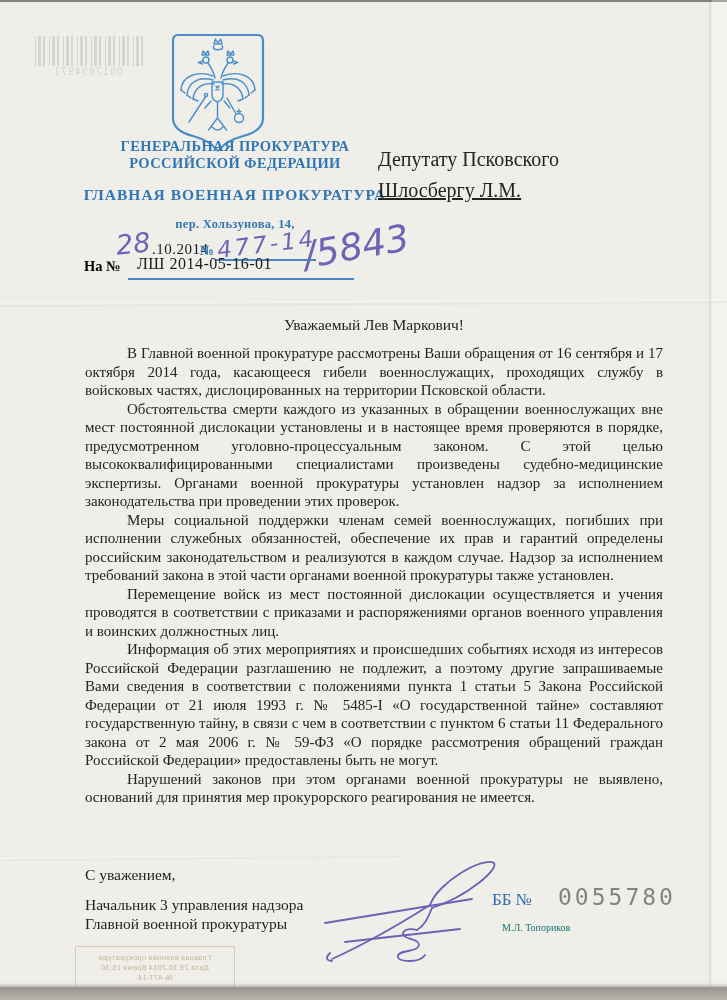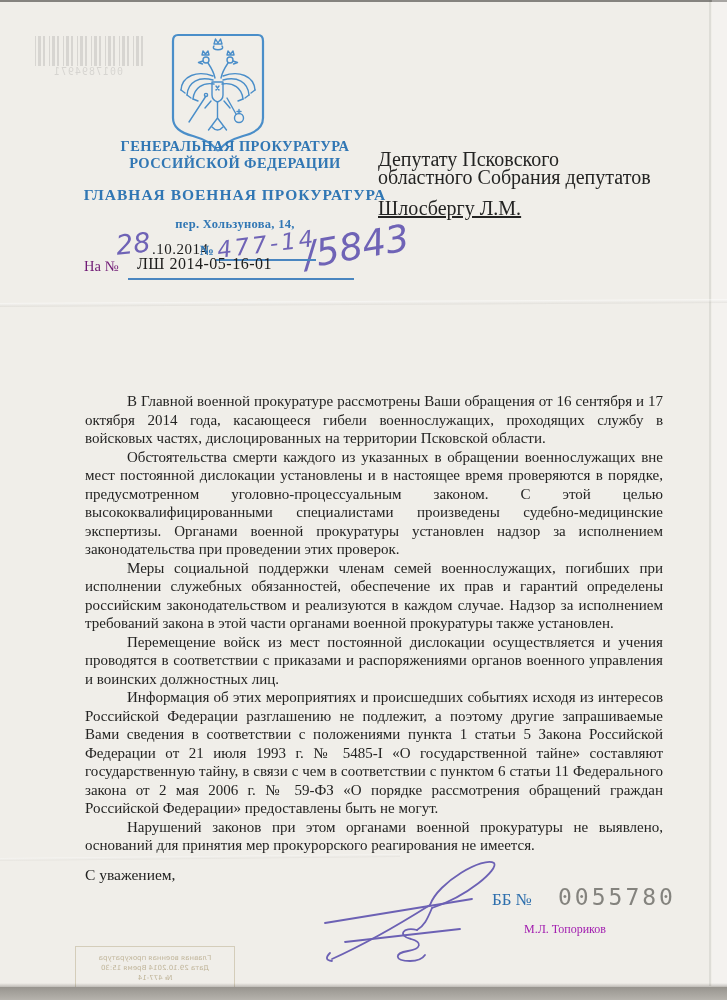--- a/index.html
+++ b/index.html
@@ -33,36 +33,36 @@
   
   .hw{font-family:"DejaVu Sans",sans-serif;font-style:italic;color:#6f63b6;position:absolute;white-space:nowrap;}
   .hw-day{left:116px;top:228px;font-size:27px;transform:rotate(-6deg);}
   .printed-date{position:absolute;left:152px;top:241px;font-size:15px;font-weight:normal;color:#1c1c1c;letter-spacing:.5px;}
   .num-sign{position:absolute;left:200px;top:243px;font-size:14px;color:#3177b4;font-weight:bold;}
   .hw-num-main{left:217px;top:231px;font-size:23px;letter-spacing:3px;transform:rotate(-7deg);}
   .hw-num-tail{left:303px;top:225px;font-size:37px;transform:rotate(-10deg);}
   .u-line{position:absolute;height:2px;background:#4a86c0;}
   .u1{left:216px;top:259px;width:100px;}
   .u2{left:128px;top:278px;width:226px;}
-  .reply-label{position:absolute;left:84px;top:258px;font-size:14.5px;color:#701a75;font-weight:normal;}
+  .reply-label{position:absolute;left:84px;top:258px;font-size:14.5px;color:#000000;font-weight:bold;}
   .reply-number{position:absolute;left:137px;top:255px;font-size:16px;color:#1c1c1b;letter-spacing:.5px;}
 
   
   .recipient{position:absolute;left:378px;top:150px;font-size:20px;line-height:18px;color:#232322;}
   .recipient-name{margin-top:13px;text-decoration:underline;}
 
   
   .salutation{position:absolute;left:85px;top:316px;width:578px;text-align:center;font-size:15.5px;color:#232322;}
-  .body-text{position:absolute;left:85px;top:344px;width:578px;font-size:15px;line-height:18.5px;color:#232322;text-align:justify;margin-top:48px;}
+  .body-text{position:absolute;left:85px;top:344px;width:578px;font-size:15px;line-height:18.5px;color:#232322;text-align:justify;}
   .body-text p{margin:0;text-indent:42px;}
 
   
   .valediction{position:absolute;left:85px;top:866px;font-size:15.5px;color:#232322;}
   .signer-title{position:absolute;left:85px;top:895px;font-size:15.5px;line-height:19px;color:#232322;}
-  .signer-name{position:absolute;left:524px;top:922px;font-size:12px;color:#a21caf;}
+  .signer-name{position:absolute;left:502px;top:922px;font-size:10px;color:#0f766e;}
   .signature-svg{position:absolute;left:318px;top:850px;}
   .reg-stamp{position:absolute;left:492px;top:884px;white-space:nowrap;}
   .reg-stamp .bb{font-size:17px;font-weight:normal;color:#2e6fad;}
   .reg-stamp .digits{font-family:"DejaVu Sans Mono",monospace;font-size:23px;color:#84837e;letter-spacing:3px;margin-left:22px;text-align:right;}
 
   
   .bleed-stamp{position:absolute;left:75px;top:946px;width:158px;height:42px;border:1px solid rgba(150,130,80,.30);
     transform:scaleX(-1);display:flex;flex-direction:column;justify-content:center;gap:2px;text-align:center;
     font-family:"DejaVu Sans",sans-serif;font-size:7px;line-height:8px;color:rgba(145,125,75,.50);}
 </style>
@@ -143,34 +143,38 @@
     <span class="hw hw-num-main">477-14</span>
     <span class="hw hw-num-tail">/5843</span>
     <div class="u-line u1"></div>
     <span class="reply-label">На №</span>
     <span class="reply-number">ЛШ 2014-05-16-01</span>
     <div class="u-line u2"></div>
   </div>
 
   <div class="recipient">
     <div>Депутату Псковского</div>
-    <div>областного Собрания депутатов</div>
     <div class="recipient-name">Шлосбергу Л.М.</div>
   </div>
 
+  <div class="salutation">Уважаемый Лев Маркович!</div>
   <div class="body-text">
       <p>В Главной военной прокуратуре рассмотрены Ваши обращения от 16 сентября и 17 октября 2014 года, касающееся гибели военнослужащих, проходящих службу в войсковых частях, дислоцированных на территории Псковской области.</p>
       <p>Обстоятельства смерти каждого из указанных в обращении военнослужащих вне мест постоянной дислокации установлены и в настоящее время проверяются в порядке, предусмотренном уголовно-процессуальным законом. С этой целью высококвалифицированными специалистами произведены судебно-медицинские экспертизы. Органами военной прокуратуры установлен надзор за исполнением законодательства при проведении этих проверок.</p>
       <p>Меры социальной поддержки членам семей военнослужащих, погибших при исполнении служебных обязанностей, обеспечение их прав и гарантий определены российским законодательством и реализуются в каждом случае. Надзор за исполнением требований закона в этой части органами военной прокуратуры также установлен.</p>
       <p>Перемещение войск из мест постоянной дислокации осуществляется и учения проводятся в соответствии с приказами и распоряжениями органов военного управления и воинских должностных лиц.</p>
       <p>Информация об этих мероприятиях и происшедших событиях исходя из интересов Российской Федерации разглашению не подлежит, а поэтому другие запрашиваемые Вами сведения в соответствии с положениями пункта 1 статьи 5 Закона Российской Федерации от 21 июля 1993 г. № 5485-I «О государственной тайне» составляют государственную тайну, в связи с чем в соответствии с пунктом 6 статьи 11 Федерального закона от 2 мая 2006 г. № 59-ФЗ «О порядке рассмотрения обращений граждан Российской Федерации» предоставлены быть не могут.</p>
       <p>Нарушений законов при этом органами военной прокуратуры не выявлено, оснований для принятия мер прокурорского реагирования не имеется.</p>
     </div>
 
   <div class="valediction">С уважением,</div>
+  <div class="signer-title">
+    <div>Начальник 3 управления надзора</div>
+    <div>Главной военной прокуратуры</div>
+  </div>
 
   <svg class="signature-svg" width="195" height="118" viewBox="0 0 195 118">
     <g fill="none" stroke="#6c61b4" stroke-width="1.8" stroke-linecap="round">
       <path d="M12,103 q-7,7 2,8"></path>
       <path d="M14,109 C45,95 85,72 112,55"></path>
       <path d="M112,55 C120,32 166,6 176,13 C181,19 150,46 114,58"></path>
       <path d="M114,58 C109,70 106,76 99,80"></path>
       <path d="M99,80 c-14,-4 -20,6 -6,9 c12,3 10,10 -3,12 c-14,2 -14,10 2,10 c8,0 13,-3 15,-6"></path>
       <path d="M7,73 L154,49"></path>
       <path d="M27,92 L142,79"></path>

